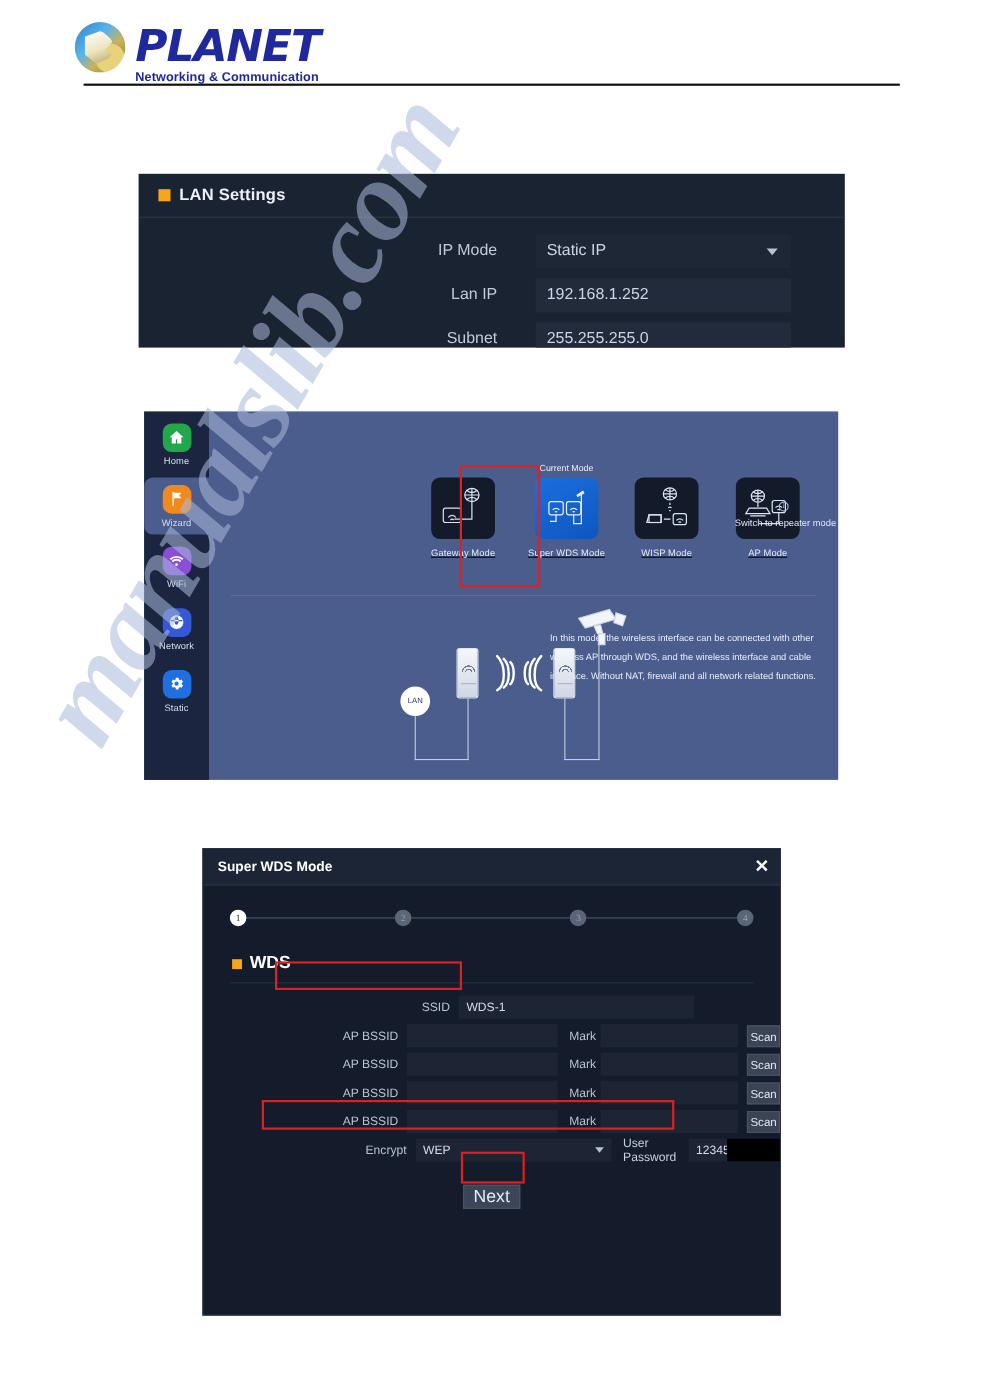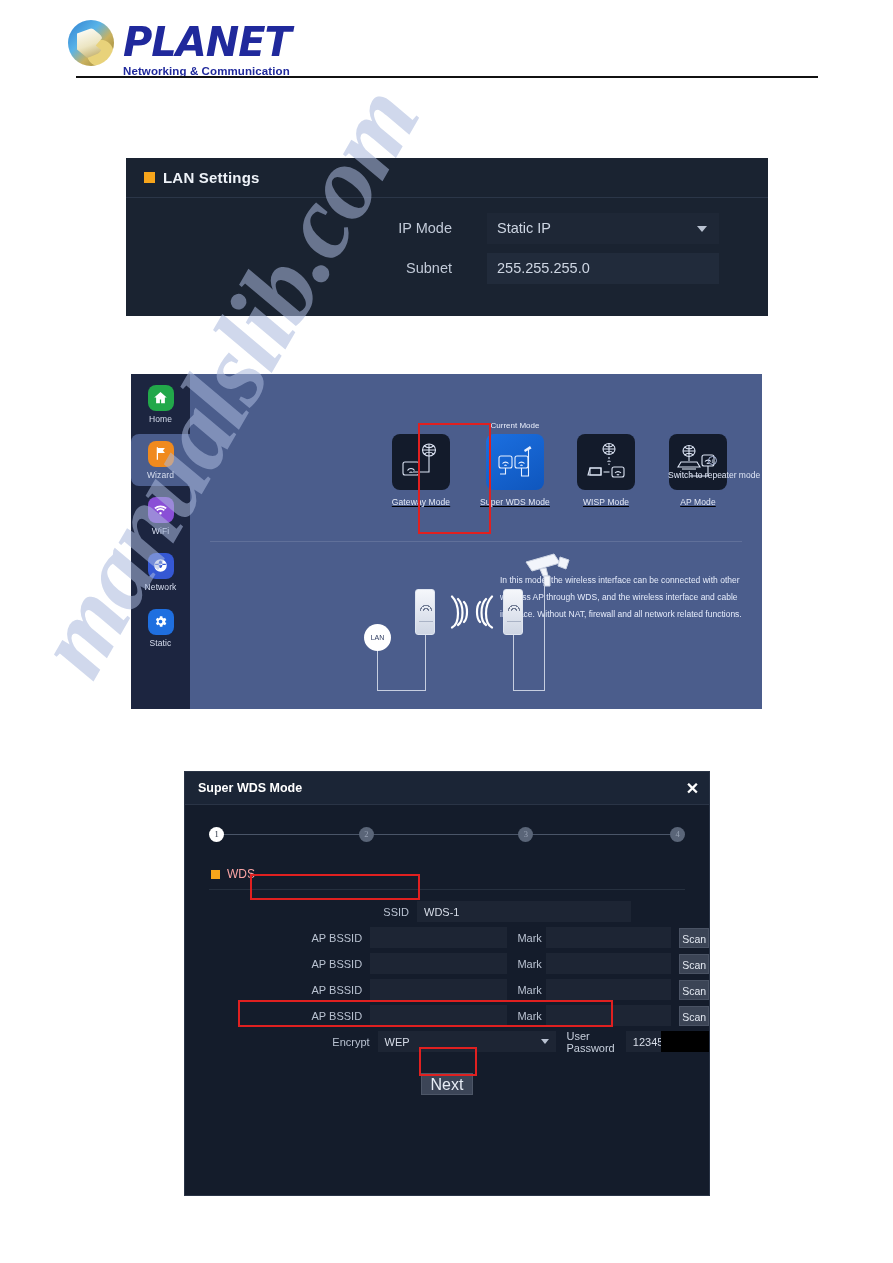--- a/index.html
+++ b/index.html
@@ -228,21 +228,21 @@
     font-family: "Liberation Serif", serif;
   }
   .step.done { background: #ffffff; color: #1b2536; }
   .step.todo { background: #5a6578; color: #97a1b3; }
 
   .wds-head {
     display: flex; align-items: center;
     margin: 24px 0 0 26px;
   }
   .wds-head .sq-marker { width: 9px; height: 9px; margin-right: 7px; }
-  .wds-head-text { color: #fca5a5; font-size: 12px; }
+  .wds-head-text { color: #ffffff; font-size: 16px; font-weight: bold; }
   .wds-rule { margin: 8px 24px 0 24px; height: 1px; background: #26303f; }
 
   .form { margin-top: 9px; }
   .frow { display: flex; align-items: center; height: 25px; margin-bottom: 1px; }
   .flabel {
     width: 232px; text-align: right; padding-right: 8px;
     color: #b9c2d1; font-size: 11px;
   }
   .finput {
     height: 21px; background: #1d2534;
@@ -309,20 +309,26 @@
     <div class="lan-rows">
 
       <div class="lan-row">
         <div class="lan-label">IP Mode</div>
         <div class="lan-field select">
           <span>Static IP</span>
           <span class="caret-down"></span>
         </div>
       </div>
 
+      <div class="lan-row">
+        <div class="lan-label">Lan IP</div>
+        <div class="lan-field">
+          <span>192.168.1.252</span>
+        </div>
+      </div>
 
       <div class="lan-row">
         <div class="lan-label">Subnet</div>
         <div class="lan-field">
           <span>255.255.255.0</span>
         </div>
       </div>
 
     </div>
   </div>

